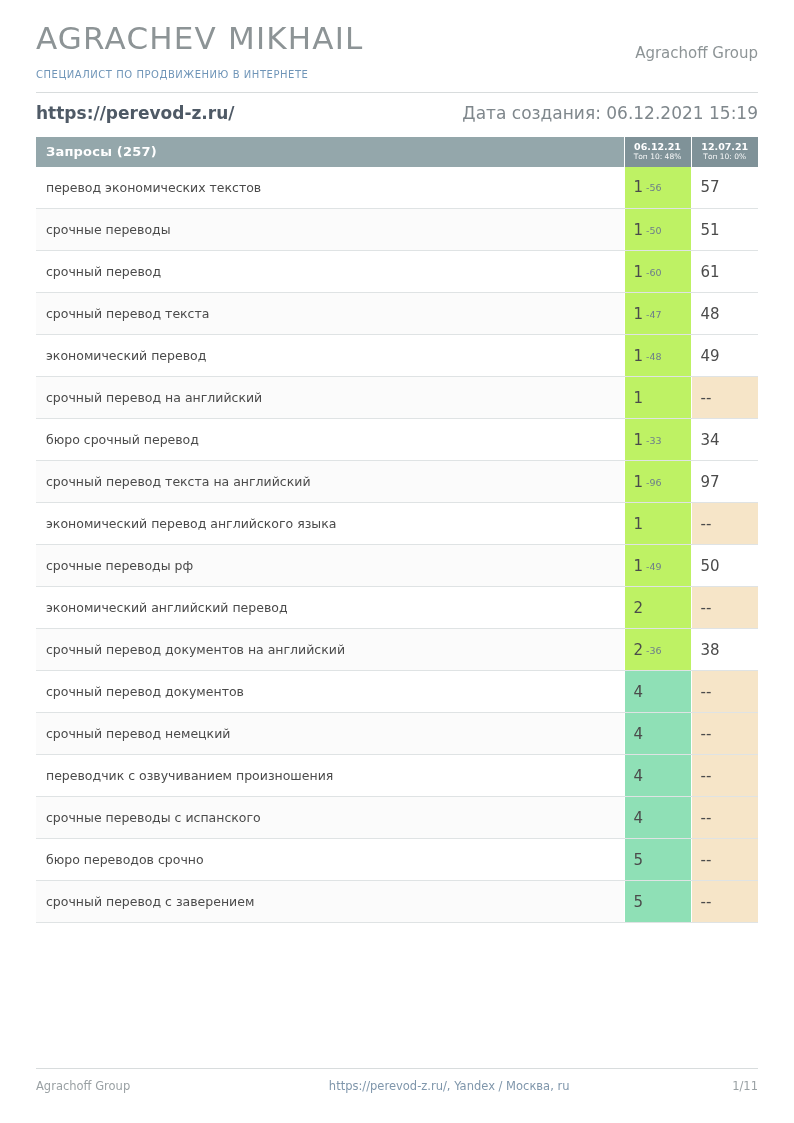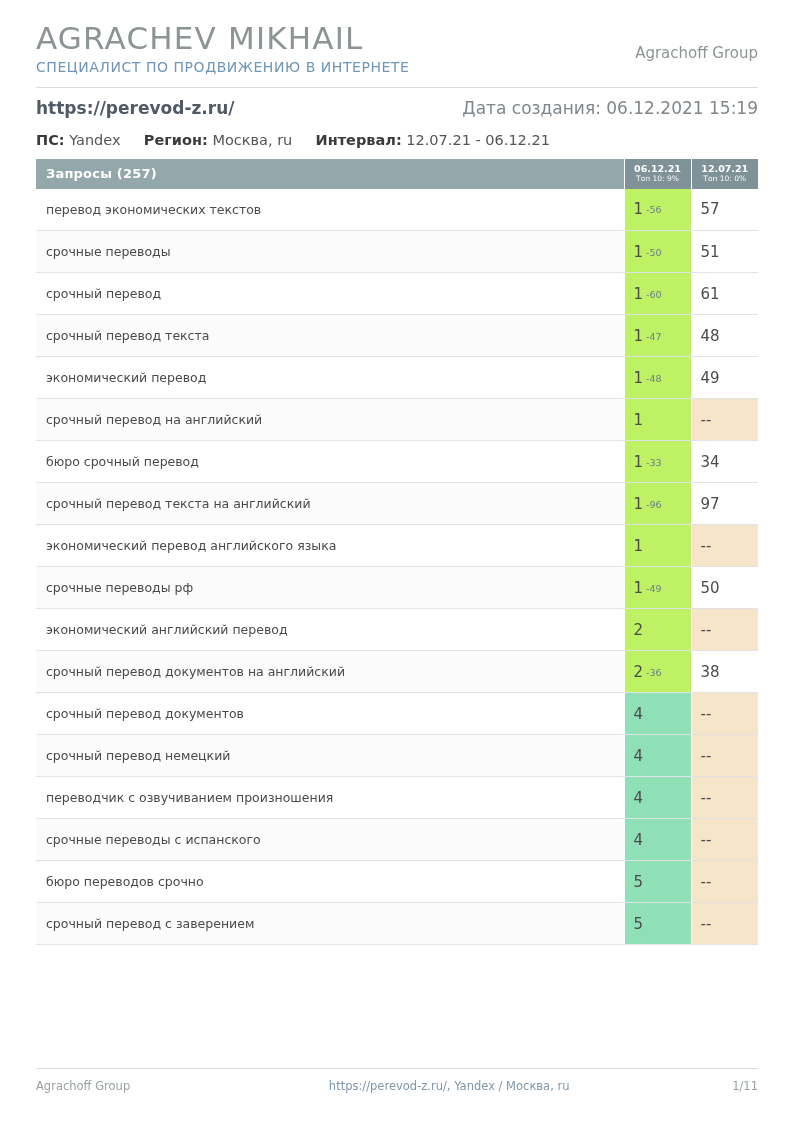--- a/index.html
+++ b/index.html
@@ -30,24 +30,24 @@
   }
   .brand-title {
     font-size: 31px;
     letter-spacing: 1.2px;
     color: #8d9496;
     font-weight: normal;
     line-height: 1.05;
     font-family: "DejaVu Sans", "Liberation Sans", sans-serif;
   }
   .brand-sub {
-    font-size: 14px;
+    font-size: 10px;
     letter-spacing: 0.55px;
     color: #6f95b8;
-    margin-top: 4px;
+    margin-top: 14px;
   }
   .brand-right {
     font-size: 15px;
     color: #8d9496;
     padding-top: 22px;
     white-space: nowrap;
   }
   .hr-top {
     border-top: 1px solid #d8dcdd;
     margin: 0 0 10px 0;
@@ -170,38 +170,28 @@
     <div class="brand-right">Agrachoff Group</div>
   </div>
 
   <div class="hr-top"></div>
 
   <div class="url-row">
     <div class="url">https://perevod-z.ru/</div>
     <div class="created">Дата создания: 06.12.2021 15:19</div>
   </div>
 
-  <div class="params">
-    <b>ПС:</b>
-    <span class="val">Yandex</span>
-    <span class="gap"></span>
-    <b>Регион:</b>
-    <span class="val">Москва, ru</span>
-    <span class="gap"></span>
-    <b>Интервал:</b>
-    <span class="val">12.07.21 - 06.12.21</span>
-  </div>
 
   <table class="report">
     <thead>
       <tr>
         <th class="th-queries">Запросы (257)</th>
         <th class="th-date">
           <div class="dd">06.12.21</div>
-          <div class="tt">Топ 10: 9%</div>
+          <div class="tt">Топ 10: 48%</div>
         </th>
         <th class="th-date">
           <div class="dd">12.07.21</div>
           <div class="tt">Топ 10: 0%</div>
         </th>
       </tr>
     </thead>
     <tbody id="table-body">
         <tr>
           <td class="q">перевод экономических текстов</td>

